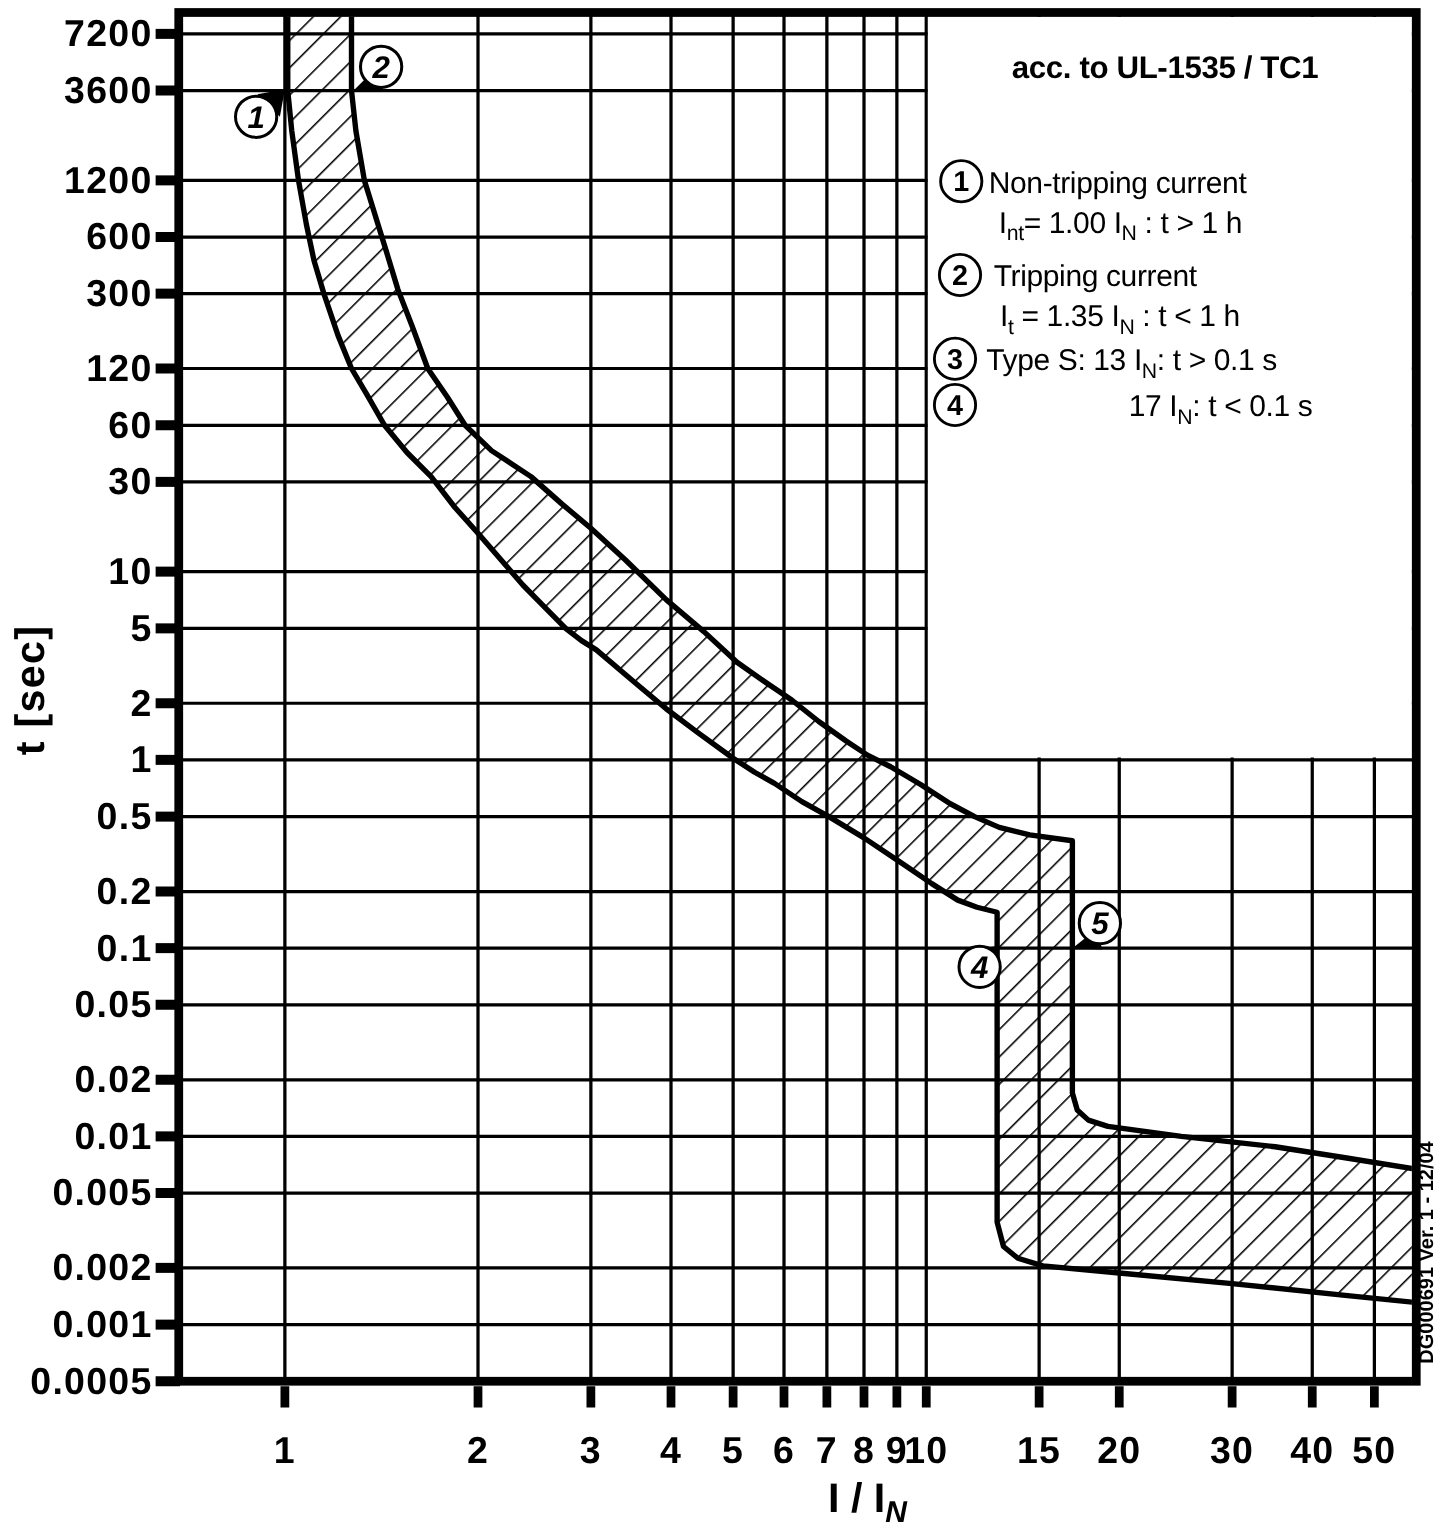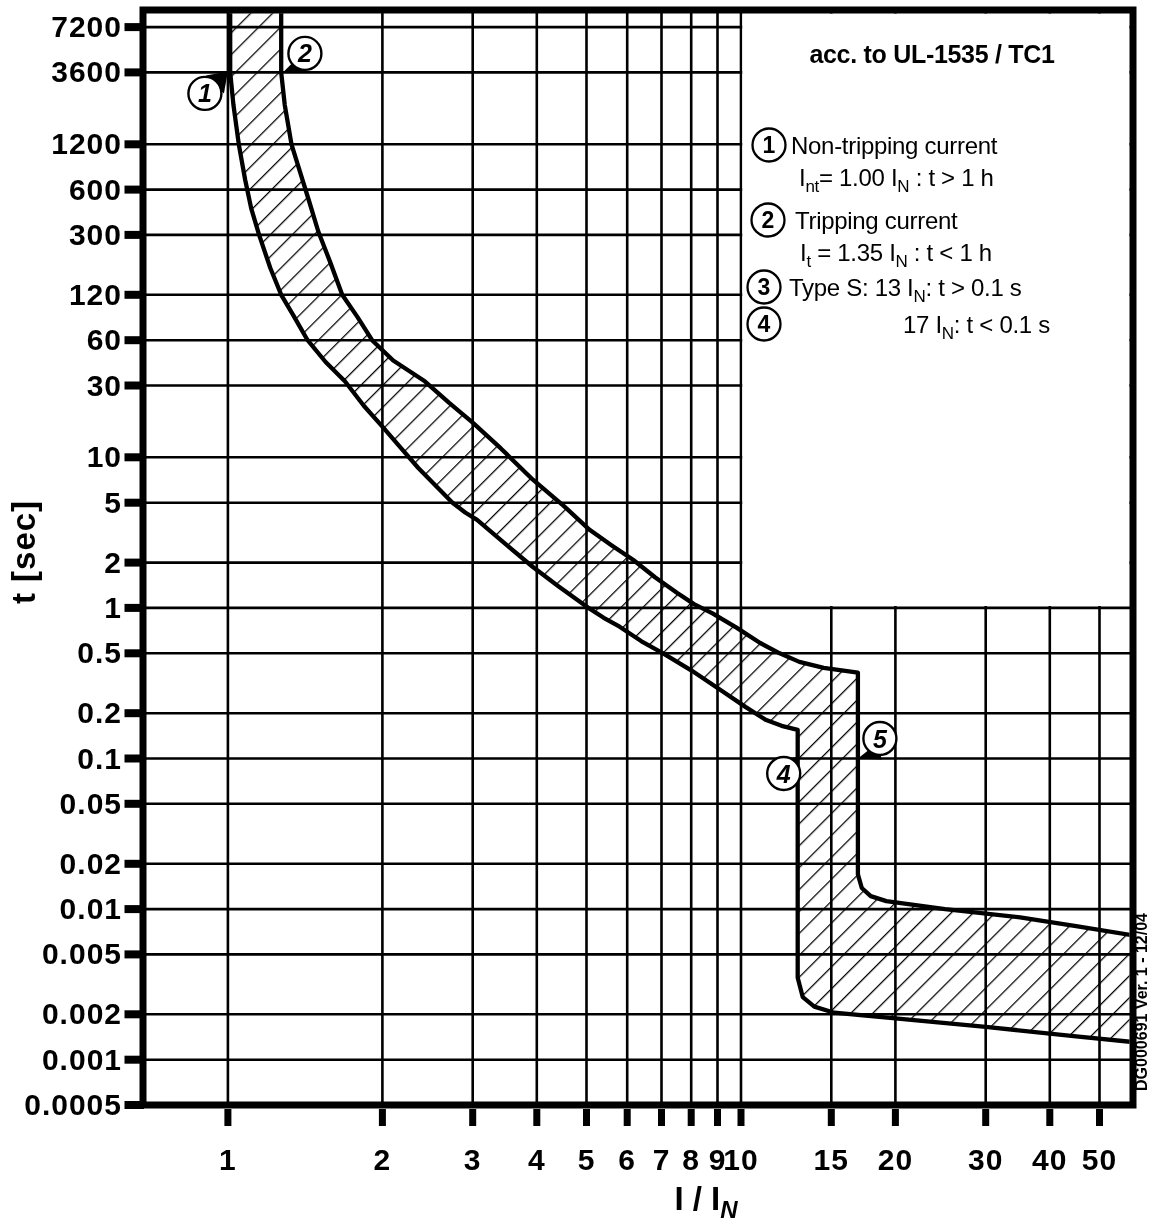--- a/index.html
+++ b/index.html
@@ -3,21 +3,21 @@
 <meta charset="utf-8">
 <style>
   html,body{margin:0;padding:0;background:#fff;}
   #page{position:relative;width:1150px;height:1223px;background:#fff;overflow:hidden;
         font-family:"Liberation Sans",sans-serif;color:#000;}
   #chart{position:absolute;left:0;top:0;}
   .ylabel{position:absolute;left:24px;top:552px;
           transform:translate(-50%,-50%) rotate(-90deg);
           font-size:33px;font-weight:700;letter-spacing:1px;white-space:nowrap;}
   .xlabel{position:absolute;left:694px;top:1202px;transform:translate(-50%,-50%);
-          font-size:33px;font-weight:700;white-space:nowrap;margin-left:12px;}
+          font-size:33px;font-weight:700;white-space:nowrap;}
   .xlabel .sub{font-size:24px;font-style:italic;vertical-align:-8px;}
   .legend-title{position:absolute;left:932px;top:38px;transform:translateX(-50%);
           text-align:center;font-size:25px;font-weight:700;line-height:33px;
           letter-spacing:-0.3px;white-space:nowrap;}
   .stamp{position:absolute;left:1142px;top:1002px;
           transform:translate(-50%,-50%) rotate(-90deg);
           font-size:16px;font-weight:700;white-space:nowrap;}
 </style>
 </head>
 <body>

